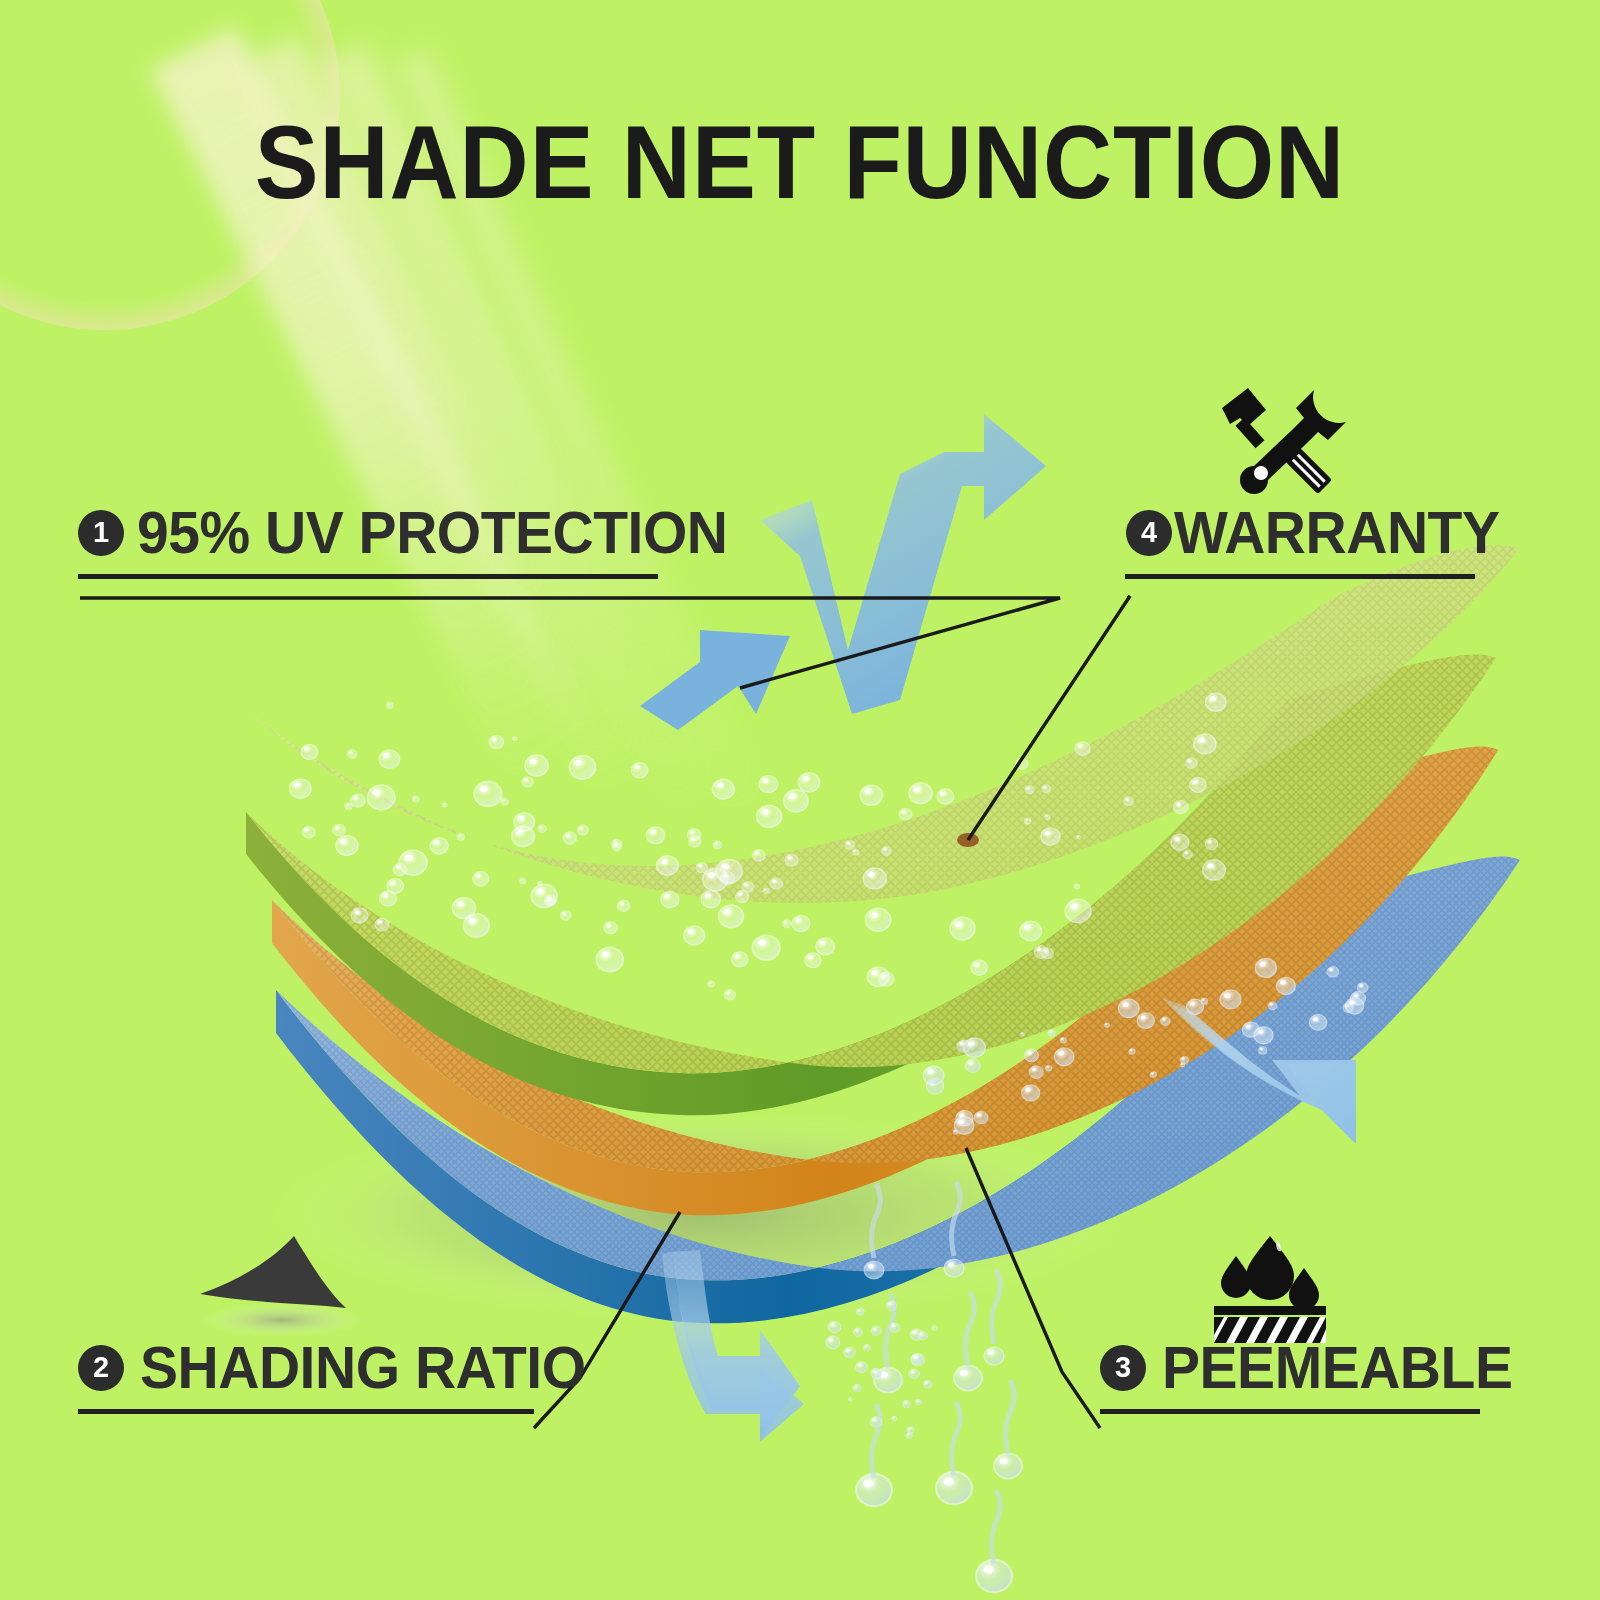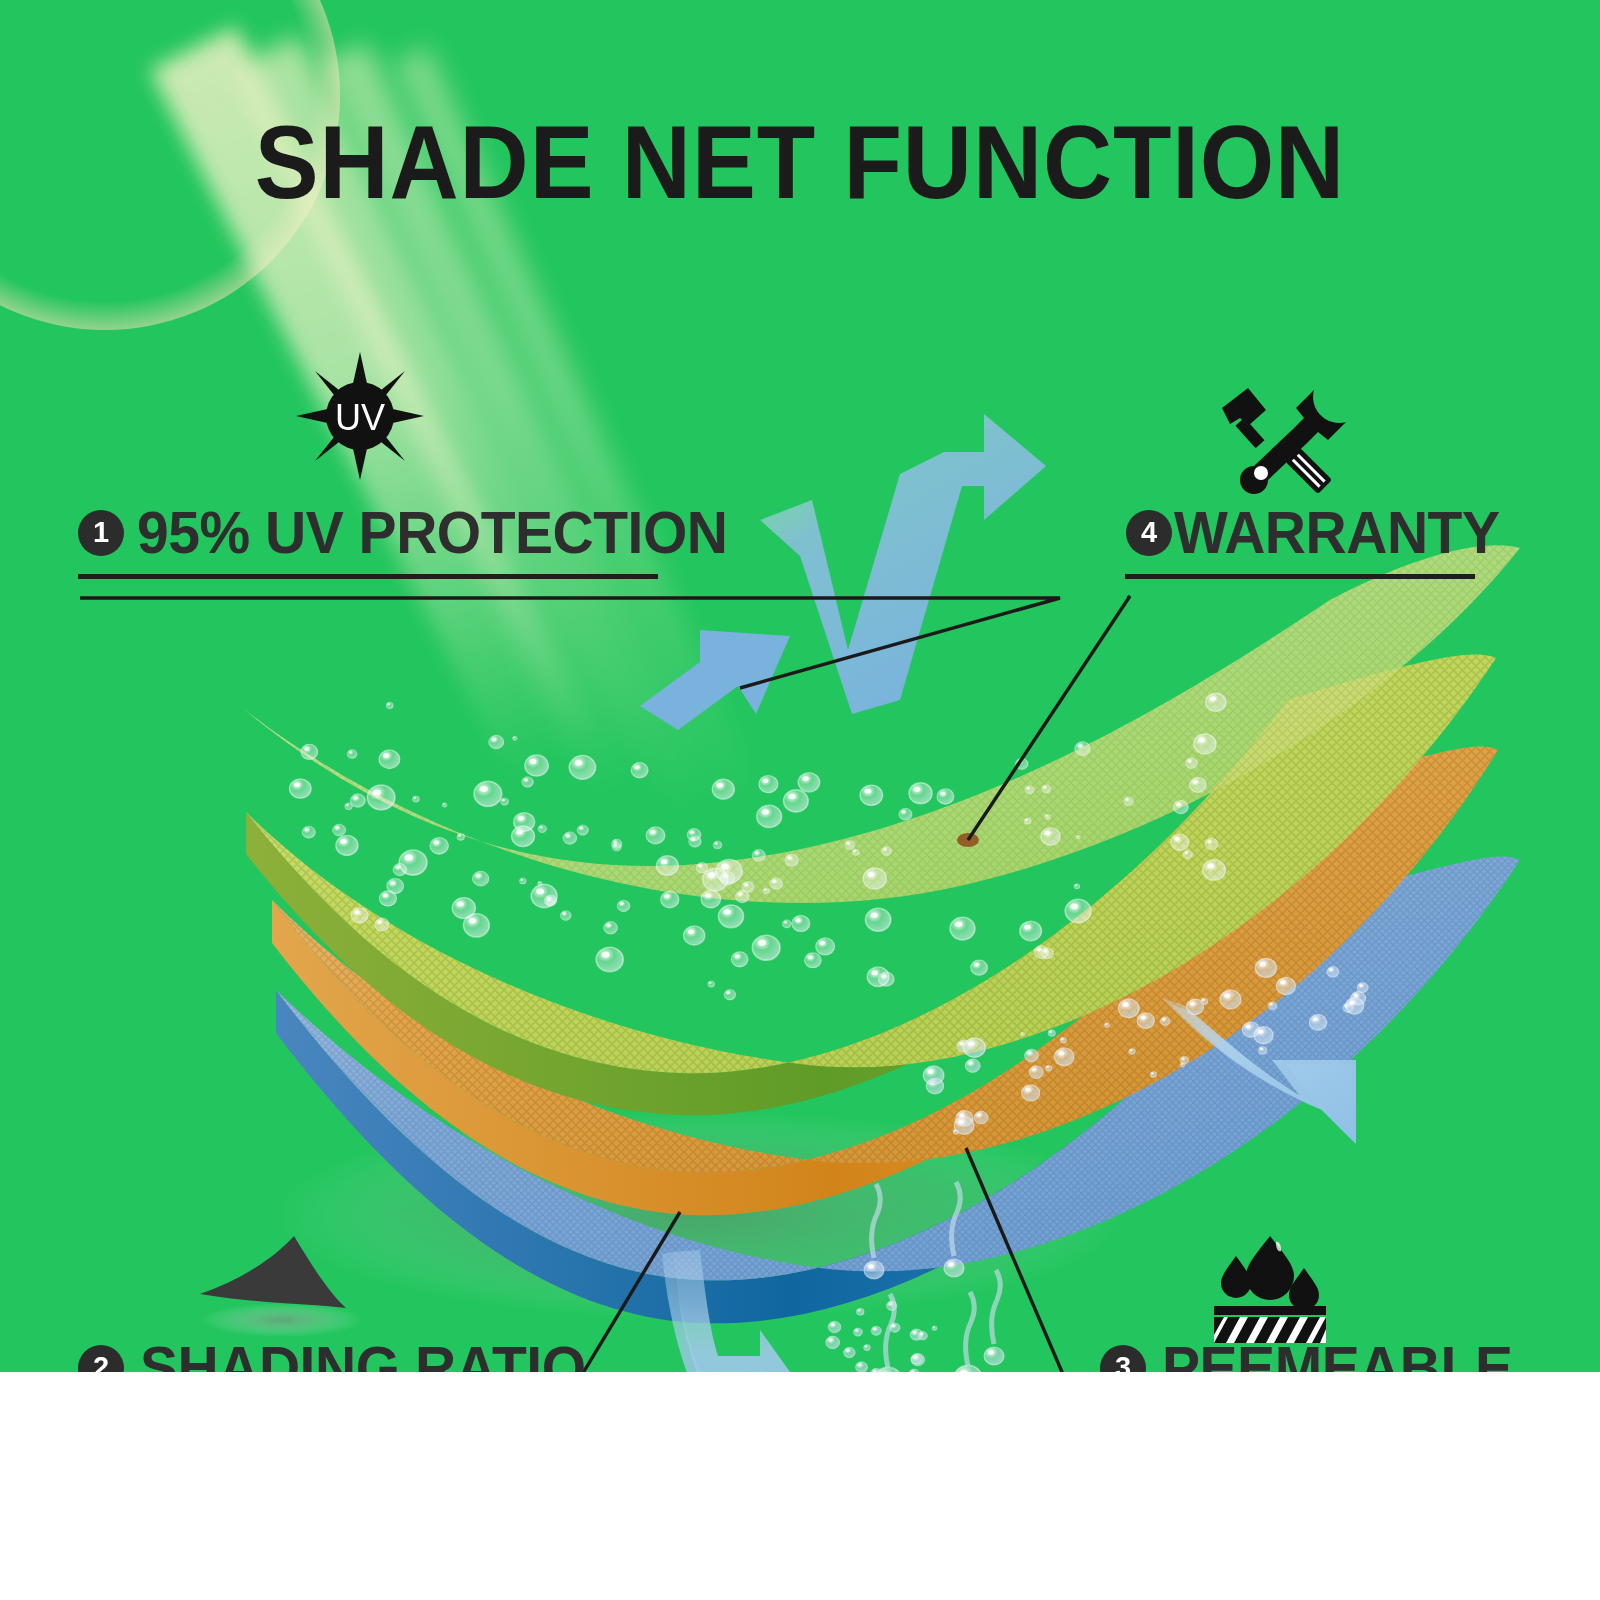--- a/index.html
+++ b/index.html
@@ -1,18 +1,18 @@
 <!DOCTYPE html>
 <html><head>
 <meta charset="utf-8">
 <style>
   html,body{margin:0;padding:0;background:#fff;}
   body{width:1600px;height:1600px;overflow:hidden;
        font-family:"Liberation Sans","DejaVu Sans",sans-serif;}
-  #stage{position:relative;width:1600px;height:1372px;background:#22c55e;overflow:hidden;}
+  #stage{position:relative;width:1600px;height:1600px;background:#bef264;overflow:hidden;}
 
   
   #title{
     position:absolute;left:0;top:108px;width:1600px;text-align:center;
     font-size:104px;font-weight:700;letter-spacing:1px;color:#1b1b1b;
     font-family:"Liberation Sans","DejaVu Sans",sans-serif;
     transform:scaleX(.92);transform-origin:50% 50%;
     line-height:1.05;white-space:nowrap;
   }
 
@@ -649,36 +649,20 @@
       </g>
   </svg>
 
   <svg id="leader-svg" viewBox="0 0 1600 1600">
     <path d="M80,598 L1020,598 L1060,598 L740,688" fill="none" stroke="#1a1a1a" stroke-width="3.4"></path>
     <path d="M1128,598 L1130,596 L968,840" fill="none" stroke="#1a1a1a" stroke-width="3.4"></path>
     <path d="M534,1428 L580,1378 L680,1212" fill="none" stroke="#1a1a1a" stroke-width="3.4"></path>
     <path d="M1100,1428 L1062,1372 L966,1148" fill="none" stroke="#1a1a1a" stroke-width="3.4"></path>
   </svg>
 
-  <div class="icon-wrap" id="uv-icon">
-    <svg viewBox="0 0 128 128">
-      <g fill="#111">
-        <circle cx="64" cy="64" r="34"></circle>
-        <polygon points="64,0 72,36 56,36"></polygon>
-        <polygon points="64,128 72,92 56,92"></polygon>
-        <polygon points="0,64 36,56 36,72"></polygon>
-        <polygon points="128,64 92,56 92,72"></polygon>
-        <polygon points="19,19 48,42 42,48"></polygon>
-        <polygon points="109,19 86,48 80,42"></polygon>
-        <polygon points="19,109 42,80 48,86"></polygon>
-        <polygon points="109,109 80,86 86,80"></polygon>
-      </g>
-      <text x="64" y="78" text-anchor="middle" fill="#fff" font-family="Liberation Sans, sans-serif" font-size="36" font-weight="400">UV</text>
-    </svg>
-  </div>
 
   <div class="icon-wrap" id="tools-icon">
     <svg viewBox="0 0 132 120" fill="#111">
 
       <polygon points="4,22 30,2 48,24 30,40 22,32 12,38"></polygon>
 
       <rect x="26" y="32" width="12" height="30" transform="rotate(-42 32 47)"></rect>
 
       <path d="M96,4 L78,22 L86,32 L74,44 L36,80 a14,14 0 1,0 14,14 L88,58 L100,46 L110,54 L128,36
                a26,26 0 0,1 -32,-32 Z"></path>

